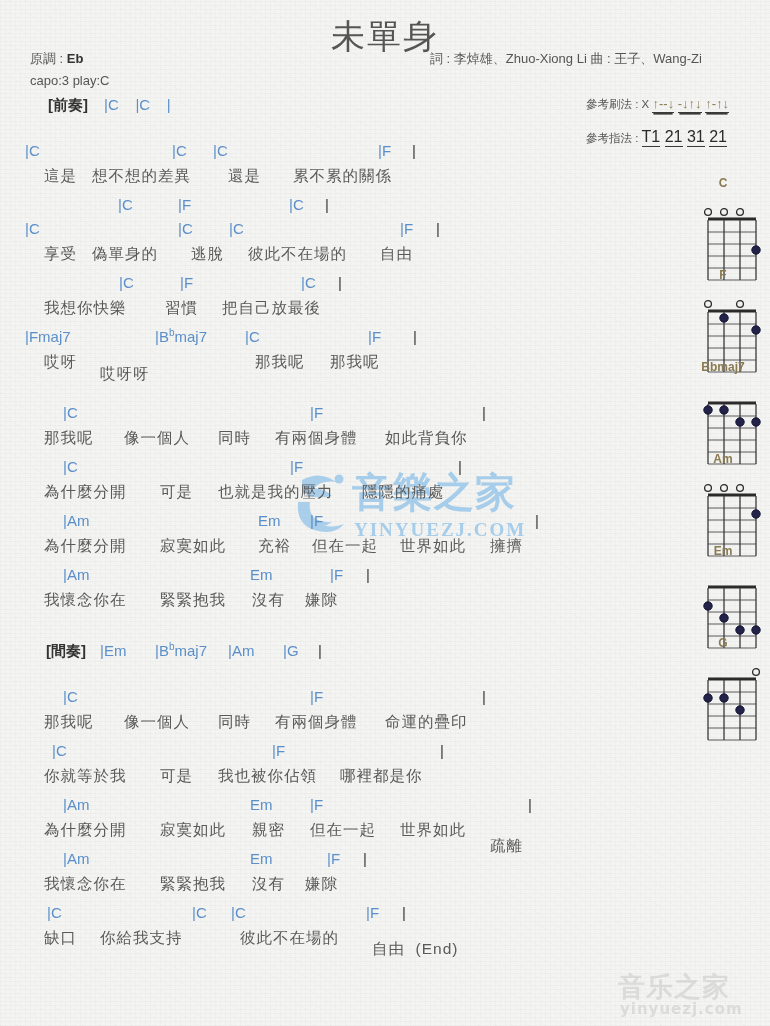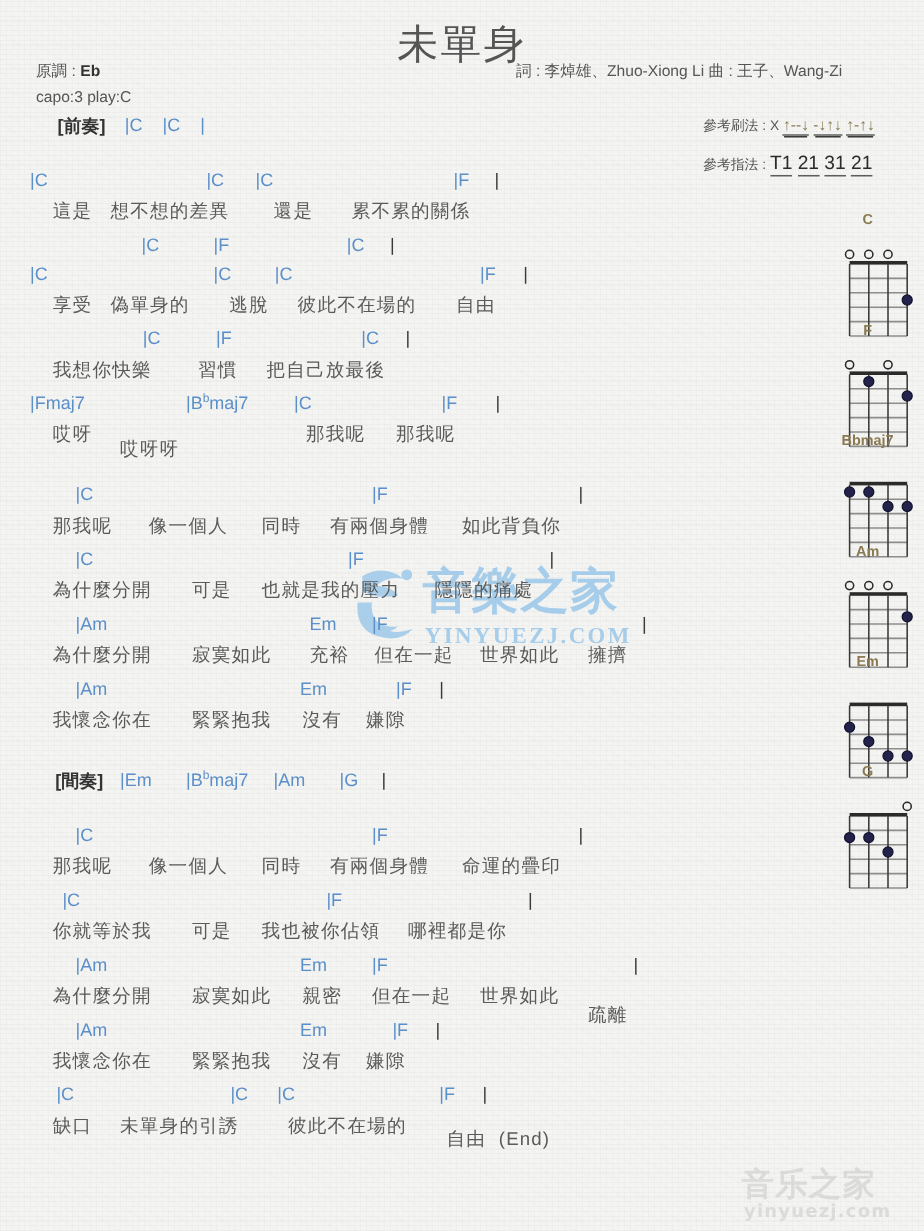--- a/index.html
+++ b/index.html
@@ -302,21 +302,21 @@
       </div>
       <div class="line chords">
         <span class="chip ch" style="left: 47px; top: 0px;">|C</span>
         <span class="chip ch" style="left: 192px; top: 0px;">|C</span>
         <span class="chip ch" style="left: 231px; top: 0px;">|C</span>
         <span class="chip ch" style="left: 366px; top: 0px;">|F</span>
         <span class="chip bar" style="left: 402px; top: 0px;">|</span>
       </div>
       <div class="line lyrics">
         <span class="chip lyr" style="left: 44px; top: 0px;">缺口</span>
-        <span class="chip lyr" style="left: 100px; top: 0px;">未單身的引誘</span>
+        <span class="chip lyr" style="left: 100px; top: 0px;">你給我支持</span>
         <span class="chip lyr" style="left: 240px; top: 0px;">彼此不在場的</span>
         <span class="chip lyr" style="left: 372px; top: 11px;">自由  (End)</span>
       </div>
     </div>
 
   <div class="diagrams" id="diagrams">
       <div class="dg">
         <div class="nm">C</div>
         <svg width="68" height="84" class="grid">
           <rect x="10" y="11.5" width="48" height="3" fill="#2b2b2b"></rect>

